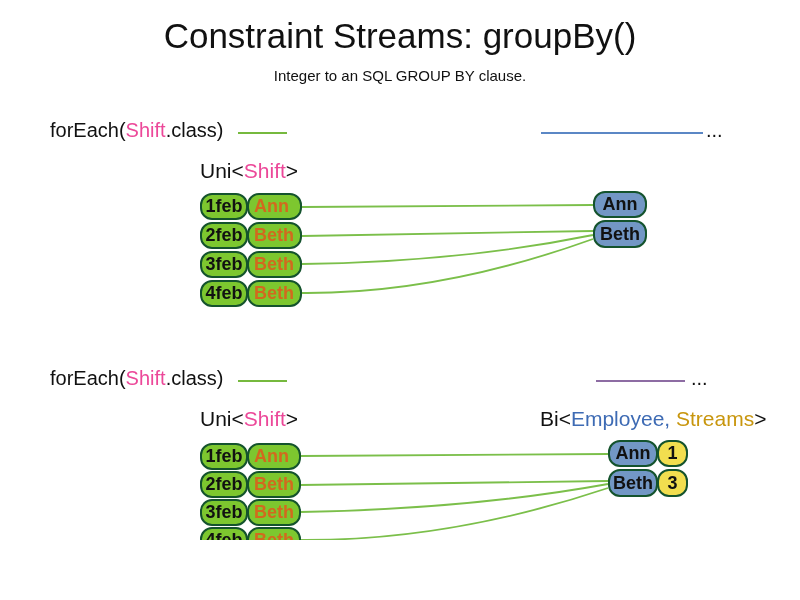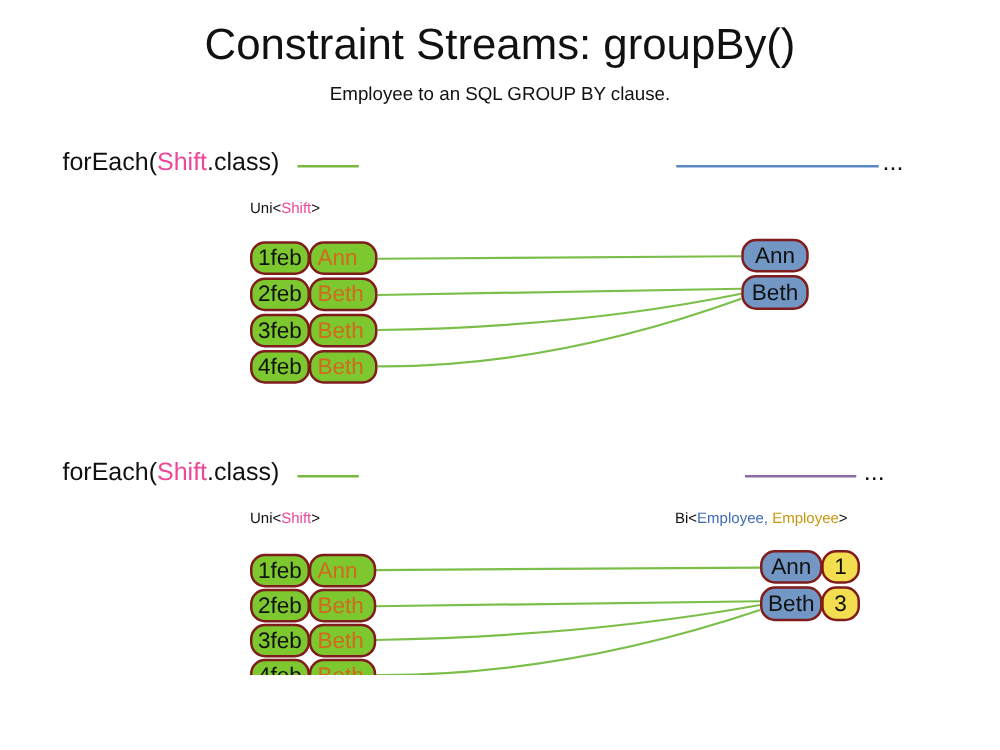--- a/index.html
+++ b/index.html
@@ -6,40 +6,40 @@
   .slide{position:relative;width:800px;height:540px;background:#ffffff;overflow:hidden;
          font-family:"Liberation Sans",sans-serif;color:#111;}
   .title{position:absolute;left:0;top:16px;width:800px;text-align:center;
          font-size:35px;font-weight:400;letter-spacing:0px;}
   .subtitle{position:absolute;left:0;top:67px;width:800px;text-align:center;font-size:15px;}
   .code{position:absolute;font-size:20px;white-space:nowrap;}
   .code .sm{font-size:15px;}
   .grn{color:#ec4899;}
   .blu{color:#3e6bb4;}
   .gld{color:#c8960e;}
-  .typelabel{position:absolute;font-size:12px;white-space:nowrap;text-align:center;}
+  .typelabel{position:absolute;font-size:21px;white-space:nowrap;text-align:center;}
   .hline{position:absolute;height:2px;}
   .grnline{background:#76b93e;}
   .bluline{background:#5b87c5;}
   .purline{background:#8d6ca3;}
-  .box{position:absolute;box-sizing:border-box;border:2px solid #7f1d1d;border-radius:12px;
-       display:flex;align-items:center;justify-content:center;font-size:18px;}
+  .box{position:absolute;box-sizing:border-box;border:2px solid #14532d;border-radius:12px;
+       display:flex;align-items:center;justify-content:center;font-size:18px;font-weight:bold;}
   .gbox{background:#7dc72f;color:#111;}
   .gbox.name{color:#d2691e;justify-content:flex-start;padding-left:5px;}
   .bbox{background:#7297c5;color:#111;}
   .ybox{background:#f2de4f;color:#111;}
   svg.lines{position:absolute;left:0;top:0;pointer-events:none;}
 </style>
 </head>
 <body>
 
 <div class="slide">
 
   <div class="title">Constraint Streams: groupBy()</div>
-  <div class="subtitle">Employee to an SQL GROUP BY clause.</div>
+  <div class="subtitle">Integer to an SQL GROUP BY clause.</div>
 
   <svg class="lines" width="800" height="600">
 
     <path d="M302 207 L593 205" stroke="#7bbf4a" stroke-width="1.8" fill="none"></path>
     <path d="M302 236 L593 231" stroke="#7bbf4a" stroke-width="1.8" fill="none"></path>
     <path d="M302 264 Q460 262 593 235" stroke="#7bbf4a" stroke-width="1.8" fill="none"></path>
     <path d="M302 293 Q440 294 593 239" stroke="#7bbf4a" stroke-width="1.8" fill="none"></path>
 
     <path d="M300 456 L608 454" stroke="#7bbf4a" stroke-width="1.8" fill="none"></path>
     <path d="M300 485 L608 481" stroke="#7bbf4a" stroke-width="1.8" fill="none"></path>
@@ -74,21 +74,21 @@
     <span>forEach(</span><span class="grn">Shift</span><span>.class)</span>
   </div>
   <div class="hline grnline" style="left:238px;top:380px;width:49px;"></div>
   <div class="hline purline" style="left:596px;top:380px;width:89px;"></div>
   <div class="code" style="left:691px;top:367px;">...</div>
 
   <div class="typelabel" style="left:200px;top:407px;">
     <span>Uni&lt;</span><span class="grn">Shift</span><span>&gt;</span>
   </div>
   <div class="typelabel" style="left:540px;top:407px;">
-    <span>Bi&lt;</span><span class="blu">Employee,</span><span class="gld"> Employee</span><span>&gt;</span>
+    <span>Bi&lt;</span><span class="blu">Employee,</span><span class="gld"> Streams</span><span>&gt;</span>
   </div>
 
   <div class="box gbox date" style="left:200px;top:443px;width:48px;height:27px;">1feb</div>
   <div class="box gbox name" style="left:247px;top:443px;width:54px;height:27px;">Ann</div>
   <div class="box gbox date" style="left:200px;top:471px;width:48px;height:27px;">2feb</div>
   <div class="box gbox name" style="left:247px;top:471px;width:54px;height:27px;">Beth</div>
   <div class="box gbox date" style="left:200px;top:499px;width:48px;height:27px;">3feb</div>
   <div class="box gbox name" style="left:247px;top:499px;width:54px;height:27px;">Beth</div>
   <div class="box gbox date" style="left:200px;top:527px;width:48px;height:27px;">4feb</div>
   <div class="box gbox name" style="left:247px;top:527px;width:54px;height:27px;">Beth</div>

